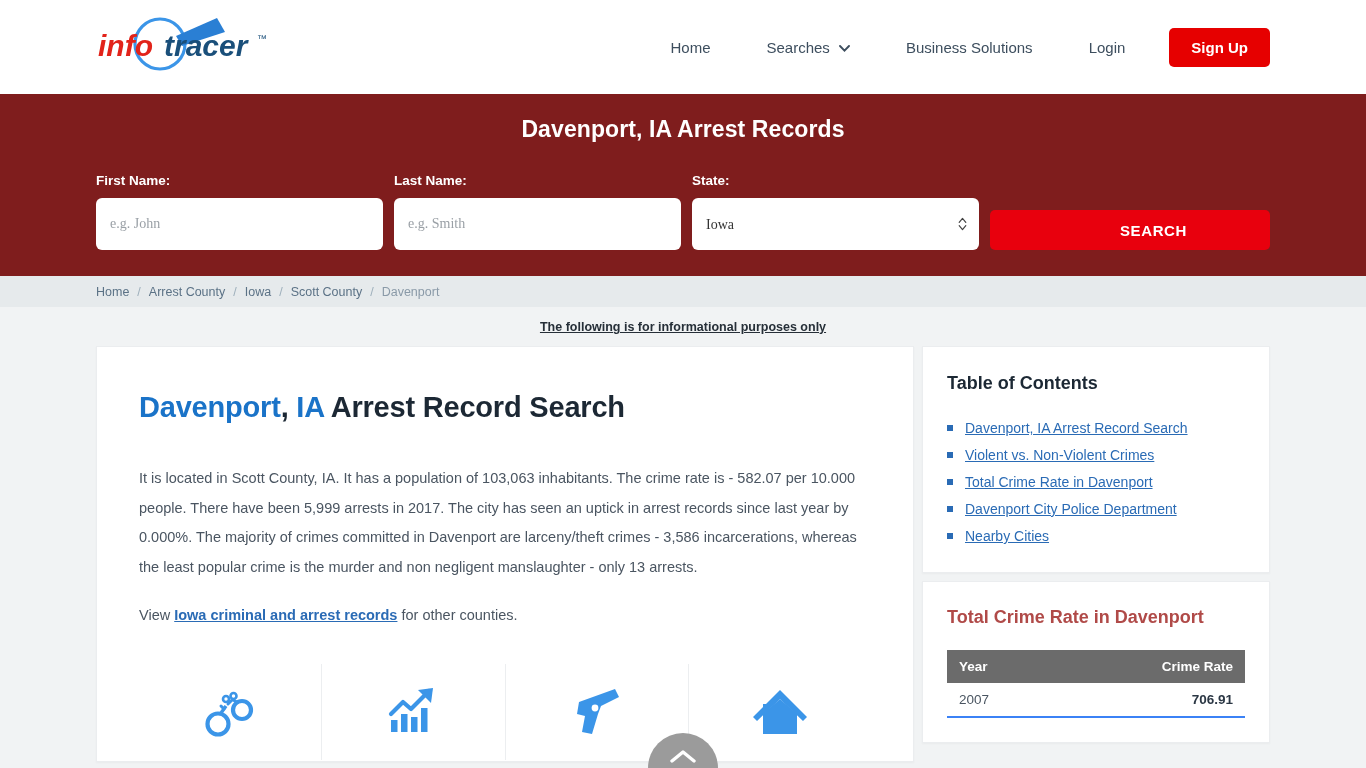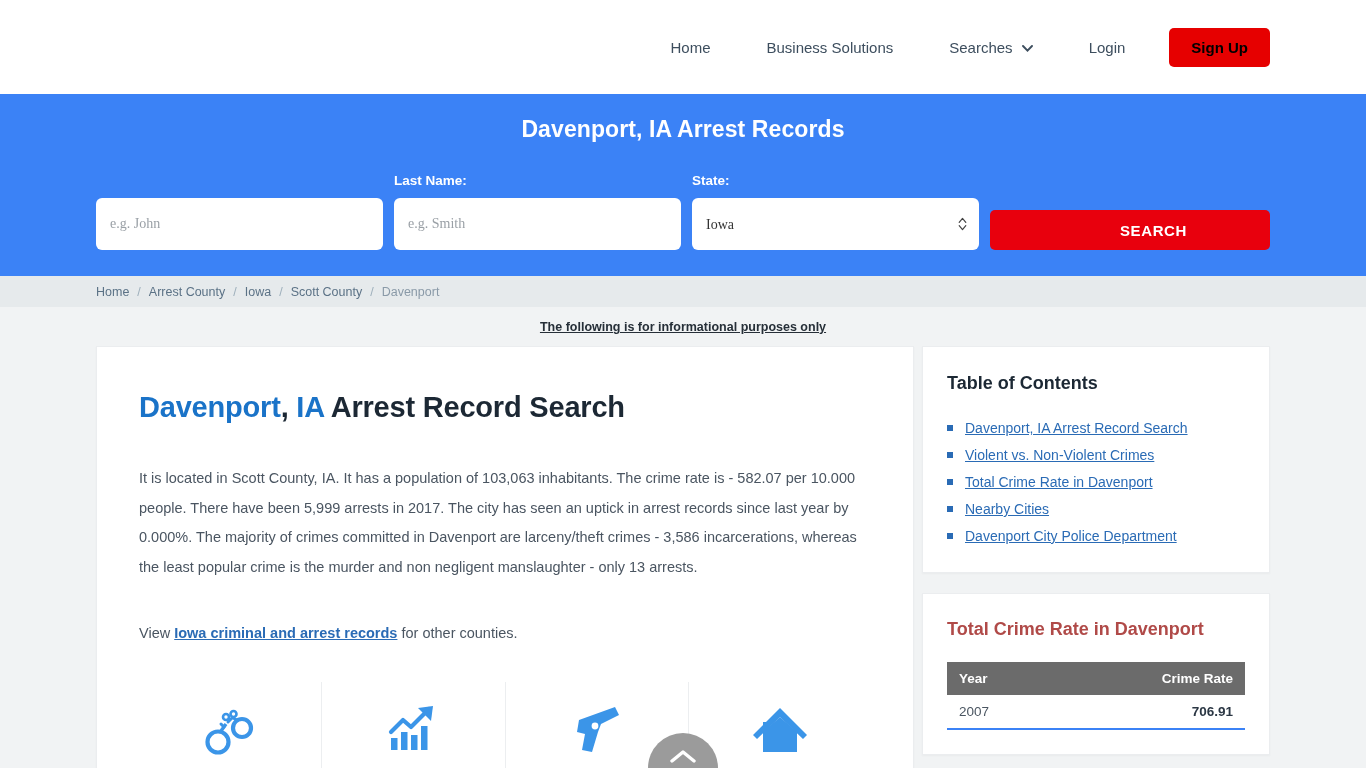--- a/index.html
+++ b/index.html
@@ -45,35 +45,35 @@
     cursor: pointer;
   }
   .chevron-down {
     width: 11px; height: 7px;
     display: inline-block;
     position: relative;
     top: 1px;
   }
   .signup-btn {
     background: #e60000;
-    color: #000000;
+    color: #ffffff;
     font-size: 15px;
     font-weight: bold;
     padding: 11px 22px;
     border-radius: 5px;
     margin-left: 16px;
     border: none;
     cursor: pointer;
     font-family: inherit;
     white-space: nowrap;
   }
 
   
   .search-banner {
-    background: #3b82f6;
+    background: #7f1d1d;
     padding: 22px 96px 26px 96px;
   }
   .banner-title {
     color: #ffffff;
     font-size: 23px;
     font-weight: bold;
     text-align: center;
     margin-bottom: 30px;
     letter-spacing: 0.1px;
   }
@@ -164,21 +164,21 @@
   }
 
   
   .page-wrap {
     display: flex;
     gap: 8px;
     padding: 0 96px;
     align-items: flex-start;
   }
   .main-col { width: 818px; }
-  .side-col { width: 348px; display: flex; flex-direction: column; gap: 20px; }
+  .side-col { width: 348px; display: flex; flex-direction: column; gap: 8px; }
 
   .card {
     background: #ffffff;
     border: 1px solid #ebedef;
     box-shadow: 0 1px 2px rgba(0,0,0,0.035);
   }
 
   .main-card { padding: 44px 42px 0 42px; min-height: 416px; }
 
   .page-title {
@@ -188,21 +188,21 @@
     margin-bottom: 40px;
     letter-spacing: -0.2px;
   }
   .page-title .hl { color: #1a73c8; }
 
   .body-copy {
     font-size: 14.5px;
     line-height: 2.04;
     color: #4a5561;
   }
-  .body-copy p + p { margin-top: 37px; }
+  .body-copy p + p { margin-top: 19px; }
   .inline-link {
     color: #2a6bb5;
     font-weight: bold;
     text-decoration: underline;
     cursor: pointer;
   }
 
   
   .icon-strip {
     display: flex;
@@ -296,47 +296,61 @@
     padding-top: 16px;
     cursor: pointer;
     border: none;
   }
 </style>
 </head>
 <body>
 
 <header class="site-header">
 
+  <div class="logo-wrap">
+    <svg class="logo-svg" width="178" height="62" viewBox="0 0 178 62">
+
+      <circle cx="64" cy="28" r="25" fill="none" stroke="#3b95e8" stroke-width="3.2"></circle>
+
+      <path d="M80 20 L121 2 L129 16 L86 30 Z" fill="#2a7fd4"></path>
+
+      <text x="2" y="40" font-family="'Liberation Sans',sans-serif" font-size="30" font-weight="bold" font-style="italic" fill="#e2231a">info</text>
+
+      <text x="68" y="40" font-family="'Liberation Sans',sans-serif" font-size="30" font-weight="bold" font-style="italic" fill="#1a4f7a">tracer</text>
+      <text x="161" y="26" font-family="'Liberation Sans',sans-serif" font-size="10" fill="#1a4f7a">™</text>
+    </svg>
+  </div>
 
   <nav class="main-nav">
     <a class="nav-item">
       <span>Home</span>
-    </a>
-    <a class="nav-item">
-      <span>Business Solutions</span>
     </a>
     <a class="nav-item">
       <span>Searches</span>
       <svg class="chevron-down" viewBox="0 0 11 7">
         <path d="M1 1 L5.5 5.6 L10 1" fill="none" stroke="#3d4e5e" stroke-width="1.9" stroke-linecap="round"></path>
       </svg>
     </a>
     <a class="nav-item">
+      <span>Business Solutions</span>
+    </a>
+    <a class="nav-item">
       <span>Login</span>
     </a>
     <button class="signup-btn">Sign Up</button>
   </nav>
 </header>
 
 <section class="search-banner">
   <h1 class="banner-title">Davenport, IA Arrest Records</h1>
 
   <div class="search-row">
 
     <div class="field-group first">
+      <label class="field-label">First Name:</label>
       <input class="text-input" type="text" placeholder="e.g. John" style="">
     </div>
 
     <div class="field-group last">
       <label class="field-label">Last Name:</label>
       <input class="text-input" type="text" placeholder="e.g. Smith" style="">
     </div>
 
     <div class="field-group state">
       <label class="field-label">State:</label>
@@ -440,25 +454,25 @@
         <li class="toc-item">
           <span class="toc-bullet"></span>
           <a class="toc-link">Violent vs. Non-Violent Crimes</a>
         </li>
         <li class="toc-item">
           <span class="toc-bullet"></span>
           <a class="toc-link">Total Crime Rate in Davenport</a>
         </li>
         <li class="toc-item">
           <span class="toc-bullet"></span>
-          <a class="toc-link">Nearby Cities</a>
+          <a class="toc-link">Davenport City Police Department</a>
         </li>
         <li class="toc-item">
           <span class="toc-bullet"></span>
-          <a class="toc-link">Davenport City Police Department</a>
+          <a class="toc-link">Nearby Cities</a>
         </li>
       </ul>
     </div>
 
     <div class="card table-card">
       <h3 class="table-title">Total Crime Rate in Davenport</h3>
       <table class="crime-table">
         <thead>
           <tr>
             <th>Year</th>

